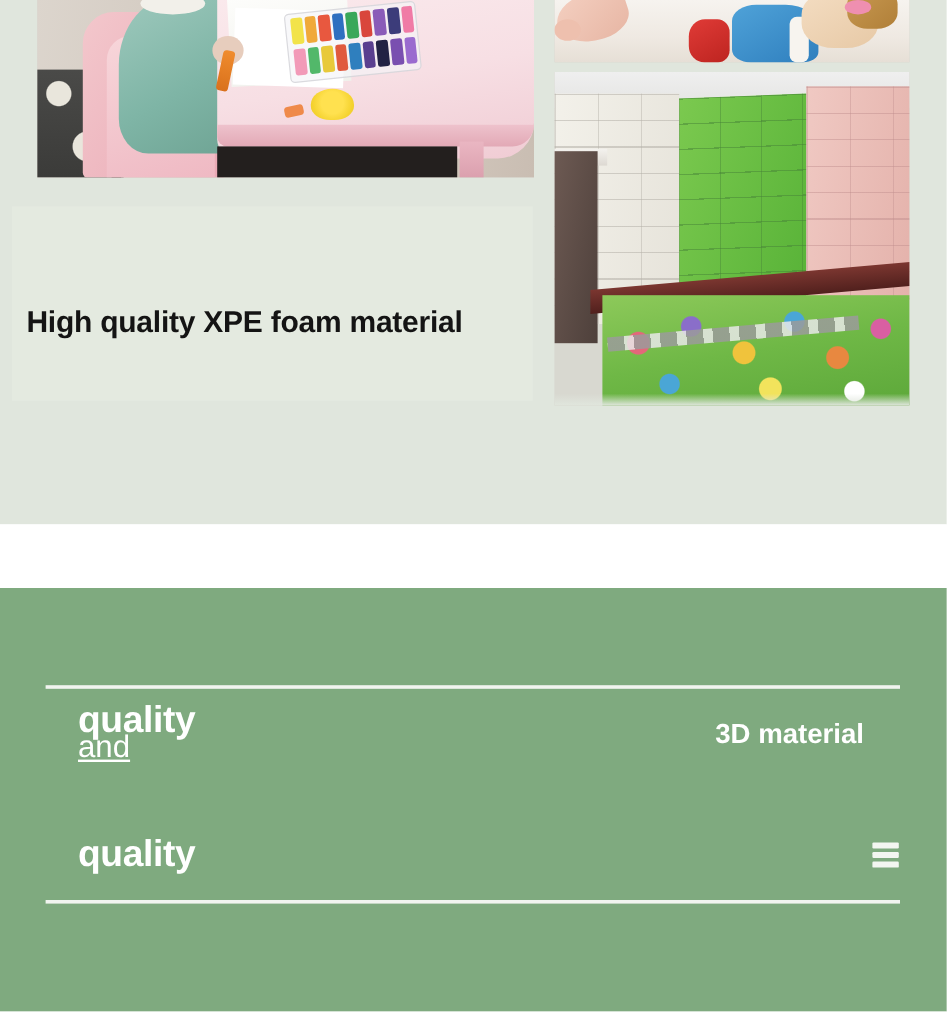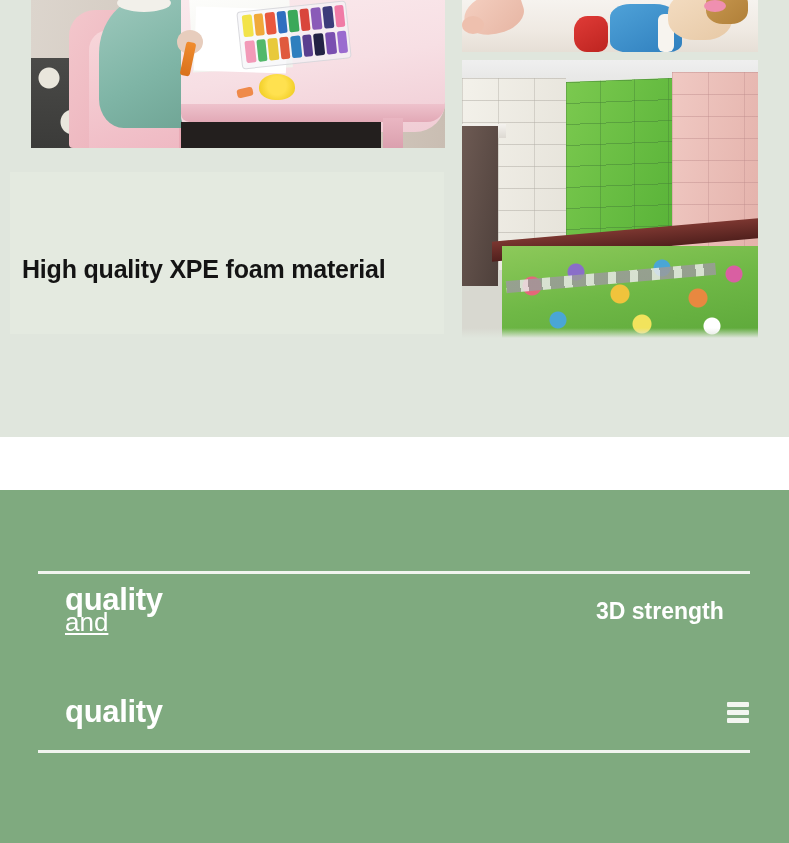--- a/index.html
+++ b/index.html
@@ -402,21 +402,21 @@
 
   <section class="section-banner"></section>
 
   <div class="banner-rule top"></div>
   <div class="banner-rule bottom"></div>
 
   <div class="banner-headline line-1">quality</div>
   <div class="banner-headline line-2">and</div>
   <div class="banner-headline line-3">quality</div>
 
-  <div class="banner-product-label">3D strength</div>
+  <div class="banner-product-label">3D material</div>
 
   <div class="banner-menu-icon">
     <span></span>
     <span></span>
     <span></span>
   </div>
 
 </div>
 
 </body></html>

